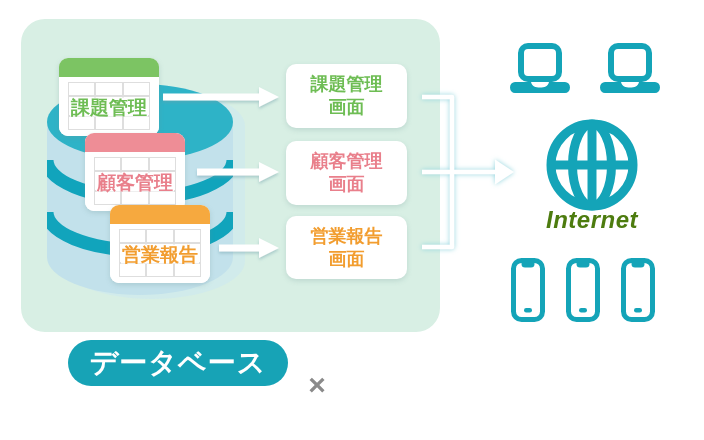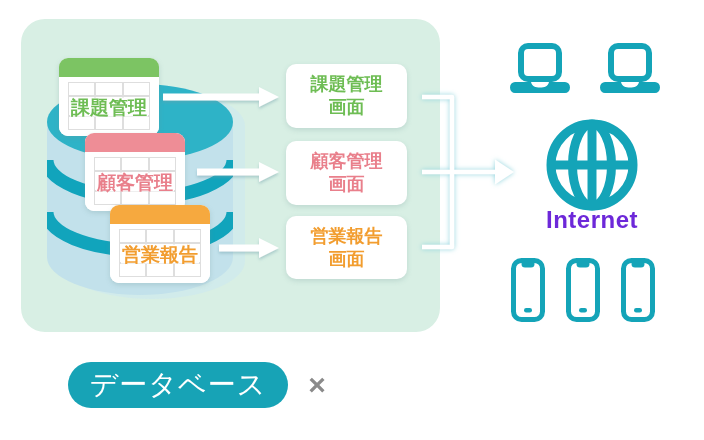--- a/index.html
+++ b/index.html
@@ -25,21 +25,21 @@
   #card-2{left:85px;top:133px;}
   #card-3{left:110px;top:205px;}
   
   .screen-box{left:286px;width:121px;height:64px;background:#fff;border-radius:10px;
     box-shadow:0 2px 5px rgba(110,150,150,.25);display:flex;flex-direction:column;
     align-items:center;justify-content:center;font-weight:bold;font-size:18px;line-height:23px;}
   #screen-1{top:64px;} #screen-2{top:141px;} #screen-3{top:216px;height:63px;}
   #internet-label{left:492px;top:206px;width:200px;text-align:center;
     font-size:24px;font-weight:bold;letter-spacing:.5px;}
   
-  .pill{top:362px;height:46px;border-radius:23px;color:#fff;font-weight:normal;
+  .pill{top:340px;height:46px;border-radius:23px;color:#fff;font-weight:bold;
     display:flex;align-items:center;justify-content:center;letter-spacing:1px;text-align:right;}
   #pill-db{left:68px;width:220px;font-size:28px;}
   #pill-web{left:338px;width:222px;font-size:30px;}
   #x-sep{left:296px;top:362px;width:42px;height:46px;display:flex;align-items:center;
     justify-content:center;font-size:30px;font-weight:bold;}
 </style>
 </head>
 <body>
 
 <div id="stage">
@@ -165,21 +165,21 @@
   <div class="abs" style="left:546px;top:119px;">
     <svg width="92" height="92" viewBox="0 0 92 92">
       <g stroke="#14a4b8" stroke-width="9" fill="none">
         <circle cx="46" cy="46" r="41"></circle>
         <ellipse cx="46" cy="46" rx="19.5" ry="41"></ellipse>
         <line x1="5" y1="46" x2="87" y2="46"></line>
         <line x1="46" y1="5" x2="46" y2="87"></line>
       </g>
     </svg>
   </div>
-  <div id="internet-label" class="abs" style="color: #6d28d9;">Internet</div>
+  <div id="internet-label" class="abs" style="color: #4d7c0f; font-style: italic;">Internet</div>
 
   <div class="abs" style="left:511px;top:258px;">
     <svg width="34" height="64" viewBox="0 0 34 64">
       <rect x="2.5" y="2.5" width="29" height="59" rx="8" fill="#fff" stroke="#14a4b8" stroke-width="5"></rect>
       <path d="M10.5,2.5 h13 v3.5 a3.5,3.5 0 0 1 -3.5,3.5 h-6 a3.5,3.5 0 0 1 -3.5,-3.5 z" fill="#14a4b8"></path>
       <rect x="13" y="50" width="8" height="4.5" rx="2.2" fill="#14a4b8"></rect>
     </svg>
   </div>
   <div class="abs" style="left:566px;top:258px;">
     <svg width="34" height="64" viewBox="0 0 34 64">

